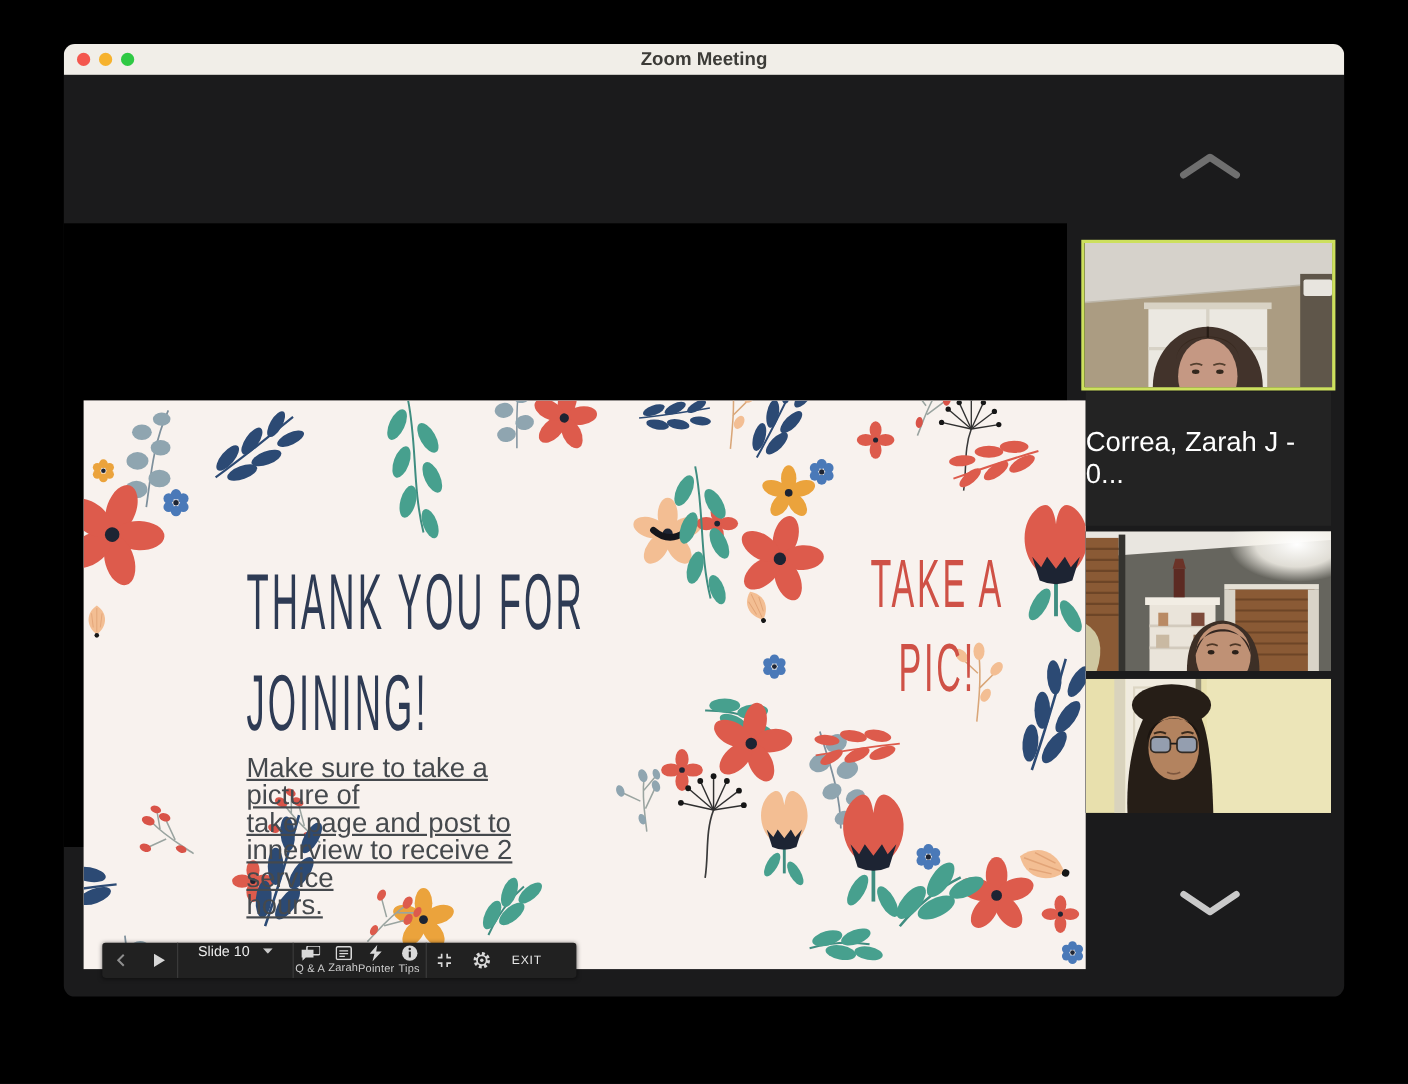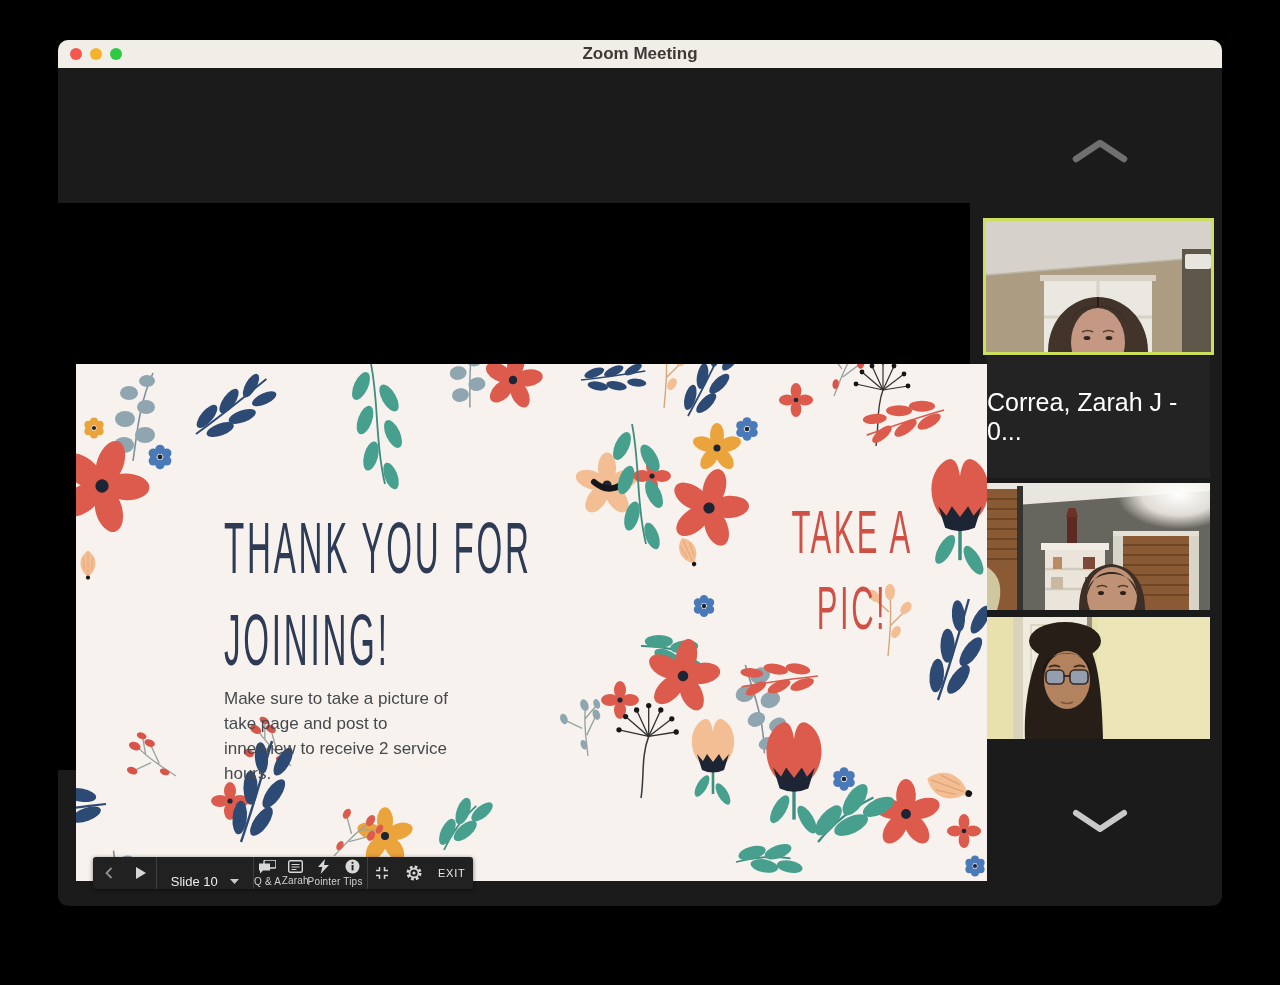--- a/index.html
+++ b/index.html
@@ -10,27 +10,27 @@
   .traffic{display:flex;gap:8px;margin-left:12px;}
   .tl{width:12px;height:12px;border-radius:50%;}
   .tl.red{background:#f4574e}.tl.yellow{background:#f6b22d}.tl.green{background:#2fc944}
   .win-title{position:absolute;left:0;right:0;text-align:center;font-size:17px;font-weight:bold;color:#3c3b37;}
   .content{position:relative;width:1164px;height:838px;}
   .share{position:absolute;left:0;top:135px;width:912px;height:567px;background:#000;}
   .slide{position:absolute;left:18px;top:161px;width:911px;height:517px;background:#f8f2ee;overflow:hidden;}
   .slide svg.florals{position:absolute;left:0;top:0;}
   .slide-title{position:absolute;left:148px;top:138px;color:#2e3b54;font-size:72px;line-height:92px;
     font-weight:500;letter-spacing:6px;white-space:nowrap;transform:scaleX(0.46);transform-origin:left top;}
-  .slide-body{position:absolute;left:148px;top:322px;width:290px;color:#45494d;font-size:17px;line-height:25px;}
+  .slide-body{position:absolute;left:148px;top:322px;width:290px;color:#45494d;font-size:25px;line-height:25px;text-decoration:underline;}
   .slide-cta{position:absolute;left:626px;top:130px;width:300px;text-align:center;color:#cf5146;
     font-size:62px;line-height:76px;font-weight:500;letter-spacing:5px;white-space:nowrap;
     transform:scaleX(0.5);transform-origin:center top;}
   
-  .ptoolbar{position:absolute;left:35px;top:654px;width:380px;height:32px;background:#212121;
-    border-radius:3px;display:flex;align-items:flex-end;box-shadow:0 1px 4px rgba(0,0,0,.5);}
+  .ptoolbar{position:absolute;left:35px;top:654px;width:431px;height:32px;background:#212121;
+    border-radius:3px;display:flex;align-items:flex-start;box-shadow:0 1px 4px rgba(0,0,0,.5);}
   .pt-btn{display:flex;align-items:center;justify-content:center;height:100%;}
   .pt-div{width:1px;height:32px;background:#3e3e3e;}
   .pt-nav{width:34px;}
   .pt-slide{width:104px;display:flex;align-items:center;justify-content:center;gap:12px;color:#ececec;font-size:13px;}
   .pt-stack{width:30px;display:flex;flex-direction:column;align-items:center;justify-content:center;gap:2px;height:100%;}
   .pt-label{font-size:10px;color:#cfcfcf;letter-spacing:.2px;}
   .pt-exit{width:46px;color:#e8e8e8;font-size:11px;letter-spacing:.8px;}
   
   .chev{position:absolute;left:1014px;width:56px;height:26px;}
   .tile{position:absolute;overflow:hidden;background:#232323;}

